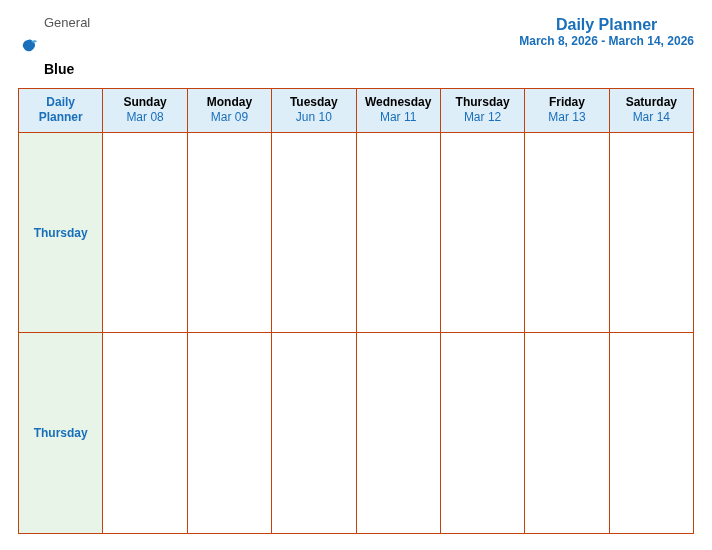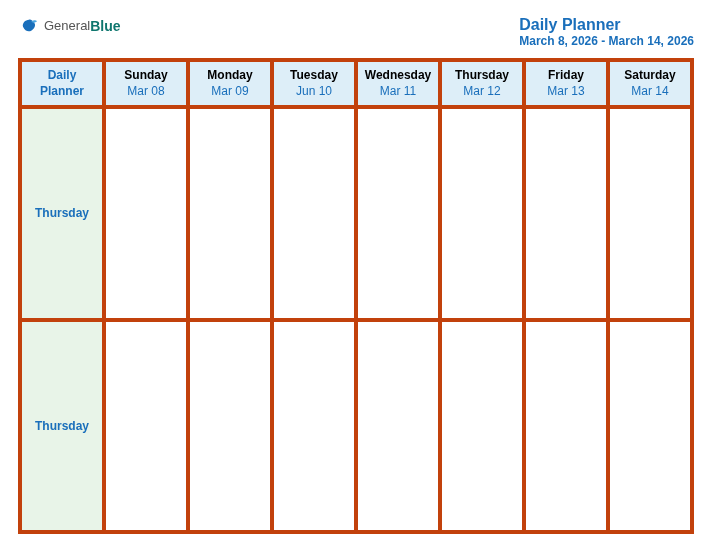--- a/index.html
+++ b/index.html
@@ -21,43 +21,44 @@
     }
 
     .logo {
       display: flex;
       align-items: center;
       gap: 4px;
     }
 
     .logo-text {
       display: flex;
-      flex-direction: row;
+      flex-direction: column;
       line-height: 1.1;
+      gap: 32px;
     }
 
     .logo-general {
       font-size: 13px;
       color: #555;
       font-weight: normal;
     }
 
     .logo-blue {
       font-size: 14px;
-      color: #0f766e;
+      color: #000000;
       font-weight: bold;
     }
 
     .logo-bird {
       width: 22px;
       height: 22px;
     }
 
     .header-right {
-      text-align: left;
+      text-align: center;
     }
 
     .planner-title {
       font-size: 16px;
       color: #1a6fbb;
       font-weight: bold;
     }
 
     .planner-date-range {
       font-size: 12px;
@@ -67,21 +68,21 @@
 
     .calendar-table {
       border-collapse: collapse;
       width: 100%;
       flex: 1;
       table-layout: fixed;
     }
 
     .calendar-table th,
     .calendar-table td {
-      border: 4px solid #c2410c;
+      border: 1px solid #c2410c;
       margin-left: 32px;
     }
 
     .calendar-table th {
       background-color: #ddeef8;
       text-align: center;
       padding: 6px 2px;
       font-size: 12px;
       color: #1a6fbb;
       font-weight: bold;

